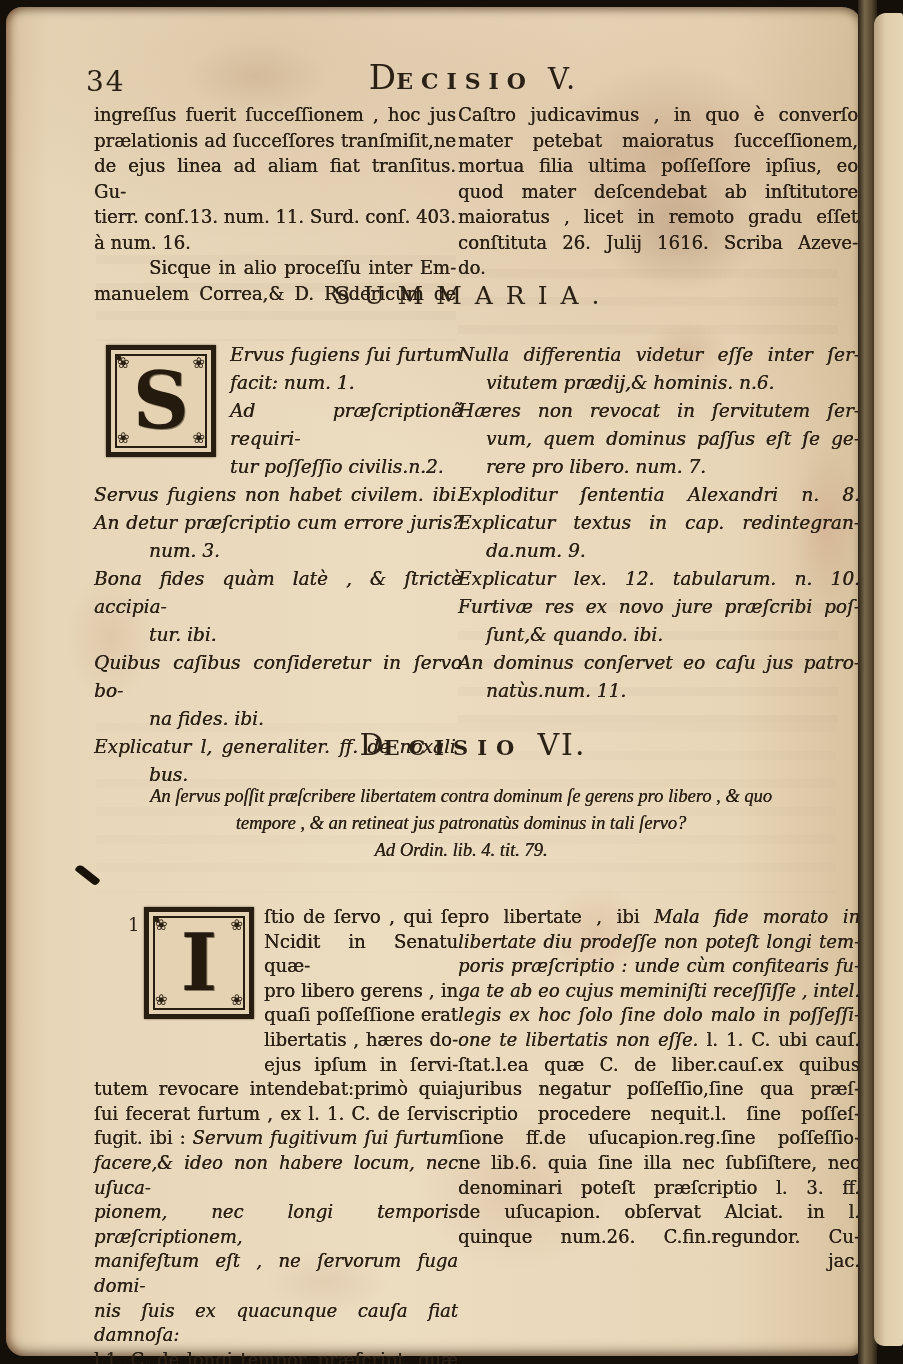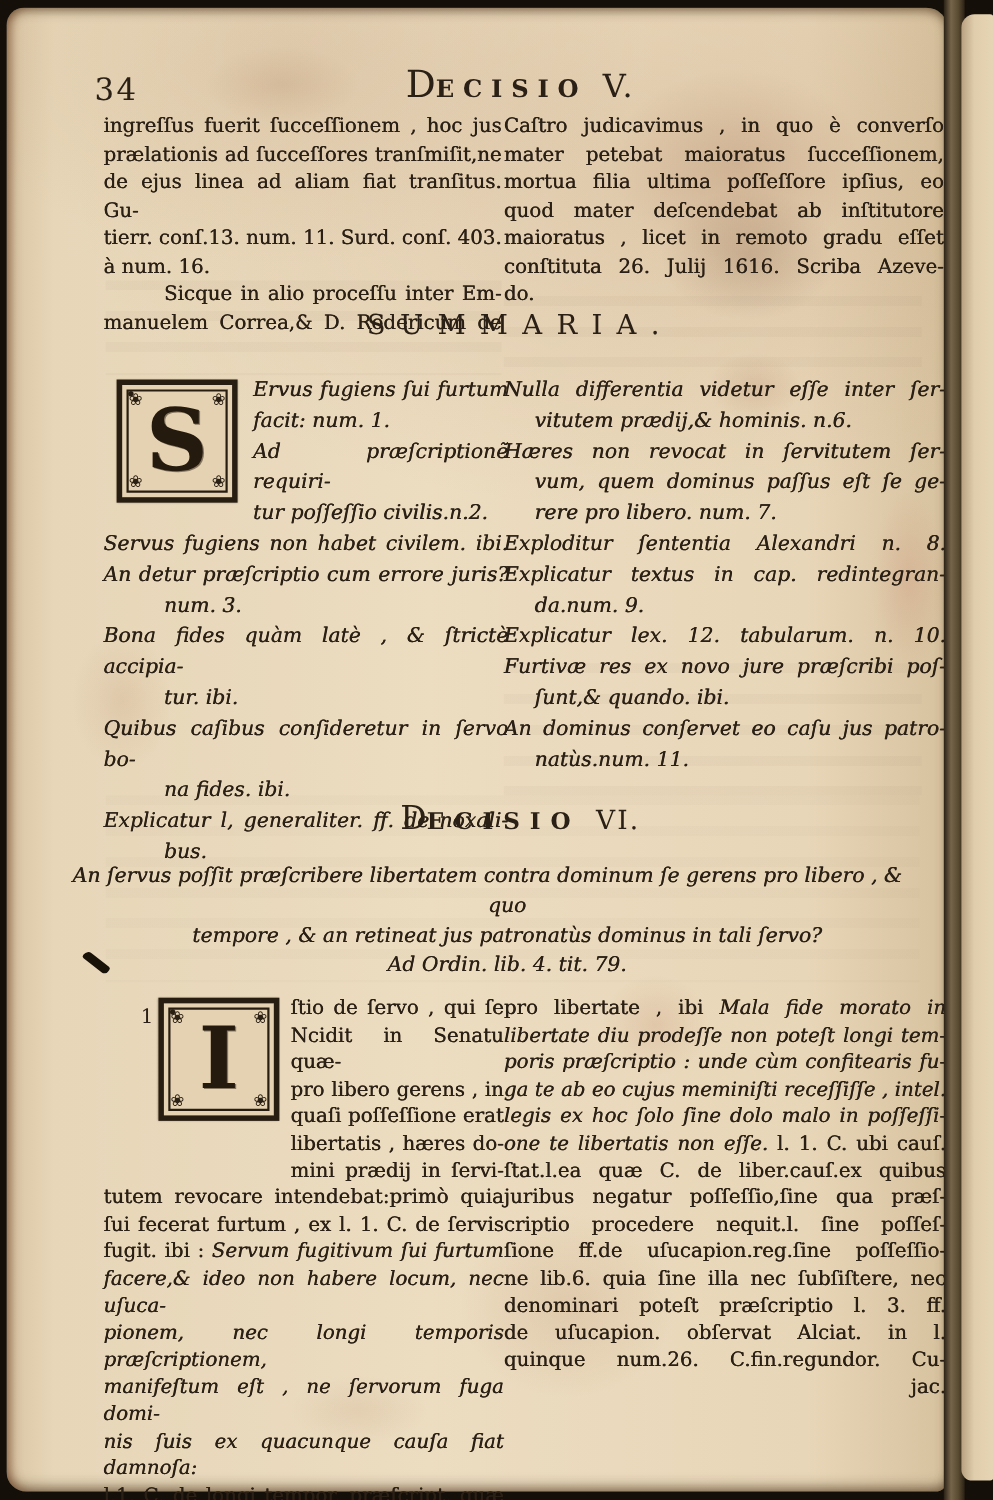--- a/index.html
+++ b/index.html
@@ -53,35 +53,35 @@
   .pn{left:80px;top:58px;font-size:28px;letter-spacing:2px;}
   .rhead{left:82px;top:50px;width:770px;text-align:center;}
   .hD{font-size:34px;}
   .hRest{font-size:22px;letter-spacing:8px;font-weight:bold;}
   .hNum{font-size:29px;margin-left:14px;letter-spacing:2px;}
   .sum-title{left:82px;top:274px;width:770px;text-align:center;
     font-size:25px;letter-spacing:13px;}
   .dec6{left:82px;top:720px;width:770px;text-align:center;}
   .dec6 .hD{font-size:30px;}
   .dec6 .hRest{font-size:21px;letter-spacing:9px;}
-  .dec6 .hNum{font-size:24px;}
+  .dec6 .hNum{font-size:30px;}
   .col{line-height:25.5px;font-size:18px;}
   .col-tl{left:88px;top:95px;width:362px;}
   .col-tr{left:452px;top:95px;width:400px;}
   .summ{line-height:28px;font-size:18.5px;}
   .sum-left{left:88px;top:334px;width:368px;}
   .sum-right{left:452px;top:334px;width:402px;}
   .quaes{left:60px;top:776px;width:790px;line-height:27px;font-size:18.5px;}
   .bodycol{line-height:24.6px;font-size:18px;}
   .body-left{left:88px;top:898px;width:364px;}
   .body-right{left:452px;top:898px;width:402px;}
   
   .tl{text-align:justify;text-align-last:justify;text-shadow:.3px 0 0 currentColor;}
   .tl.end{text-align-last:left;}
-  .tl.al-c{text-align:left;text-align-last:center;}
+  .tl.al-c{text-align:left;text-align-last:center;font-family:Liberation Serif, serif;}
   .tl.al-r{text-align:right;text-align-last:right;}
   .ind1{padding-left:28px;}
   .ind2{padding-left:55px;}
   .it{font-style:italic;}
   .ro{font-style:normal;}
   
   .initial{
     float:left;width:110px;height:112px;box-sizing:border-box;
     border:5px solid #271d10;position:relative;
     background:
@@ -204,21 +204,21 @@
       <span class="fl fl-tr">❀</span>
       <span class="fl fl-bl">❀</span>
       <span class="fl fl-br">❀</span>
     </div>
     <div>
         <div class="tl ind0"><span class="ro">ſtio de ſervo , qui ſe</span></div>
         <div class="tl ind0"><span class="ro">Ncidit in Senatu quæ-</span></div>
         <div class="tl ind0"><span class="ro">pro libero gerens , in</span></div>
         <div class="tl ind0"><span class="ro">quaſi poſſeſſione erat</span></div>
         <div class="tl ind0"><span class="ro">libertatis , hæres do-</span></div>
-        <div class="tl ind0"><span class="ro">mini prædij in ſervi-</span></div>
+        <div class="tl ind0"><span class="ro">ejus ipſum in ſervi-</span></div>
         <div class="tl ind0"><span class="ro">tutem revocare intendebat:primò quia</span></div>
         <div class="tl ind0"><span class="ro">ſui fecerat furtum , ex l. 1. C. de ſervis</span></div>
         <div class="tl ind0"><span class="ro">fugit. ibi : </span><span class="it">Servum fugitivum ſui furtum</span></div>
         <div class="tl ind0"><span class="it">facere,&amp; ideo non habere locum, nec uſuca-</span></div>
         <div class="tl ind0"><span class="it">pionem, nec longi temporis præſcriptionem,</span></div>
         <div class="tl ind0"><span class="it">manifeſtum eſt , ne ſervorum fuga domi-</span></div>
         <div class="tl ind0"><span class="it">nis ſuis ex quacunque cauſa fiat damnoſa:</span></div>
         <div class="tl ind0"><span class="ro">l.1. C. de longi tempor. præſcript. quæ</span></div>
       </div>
   </div>

